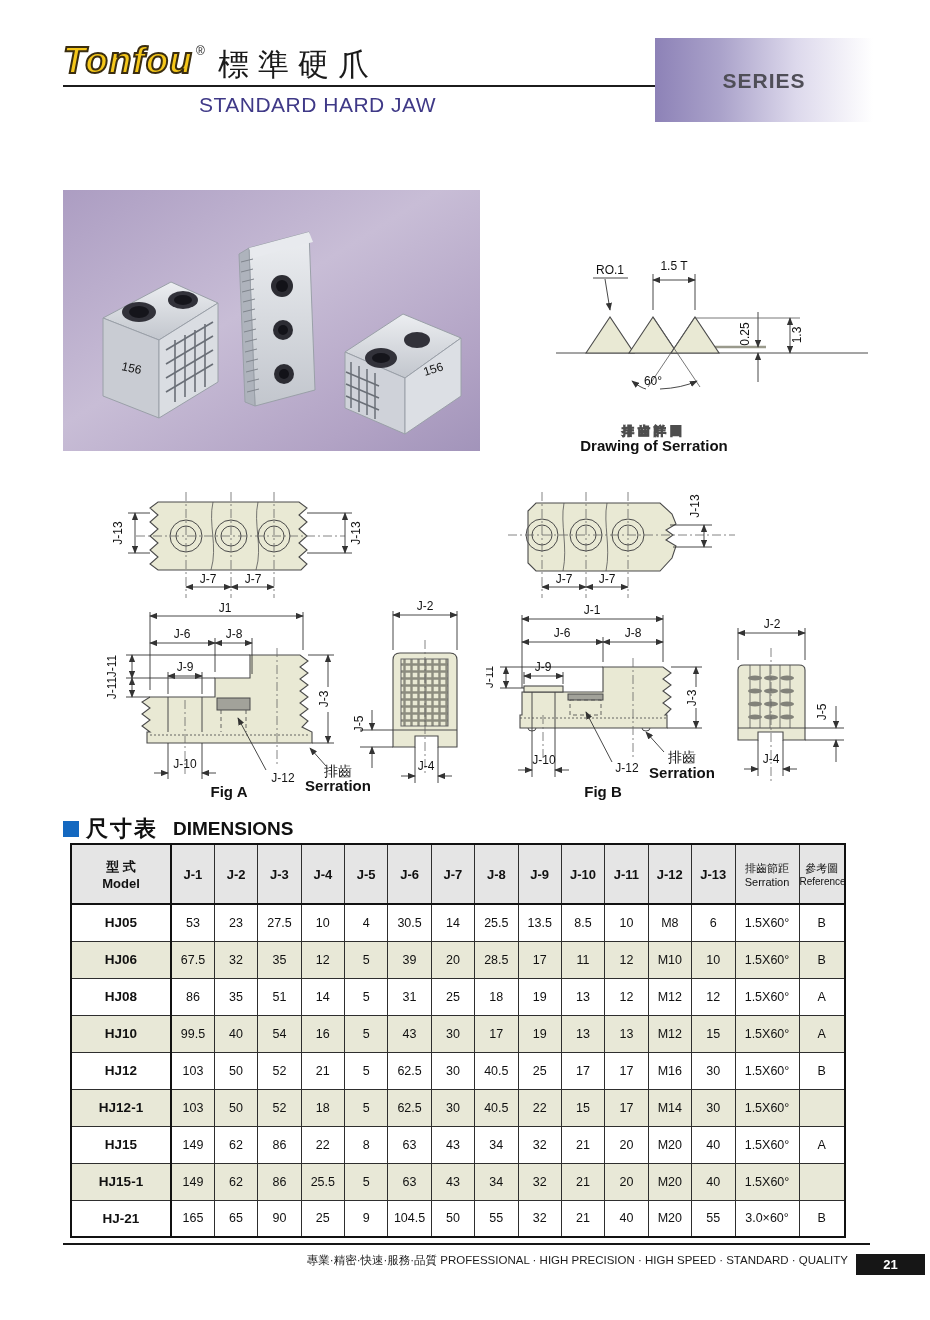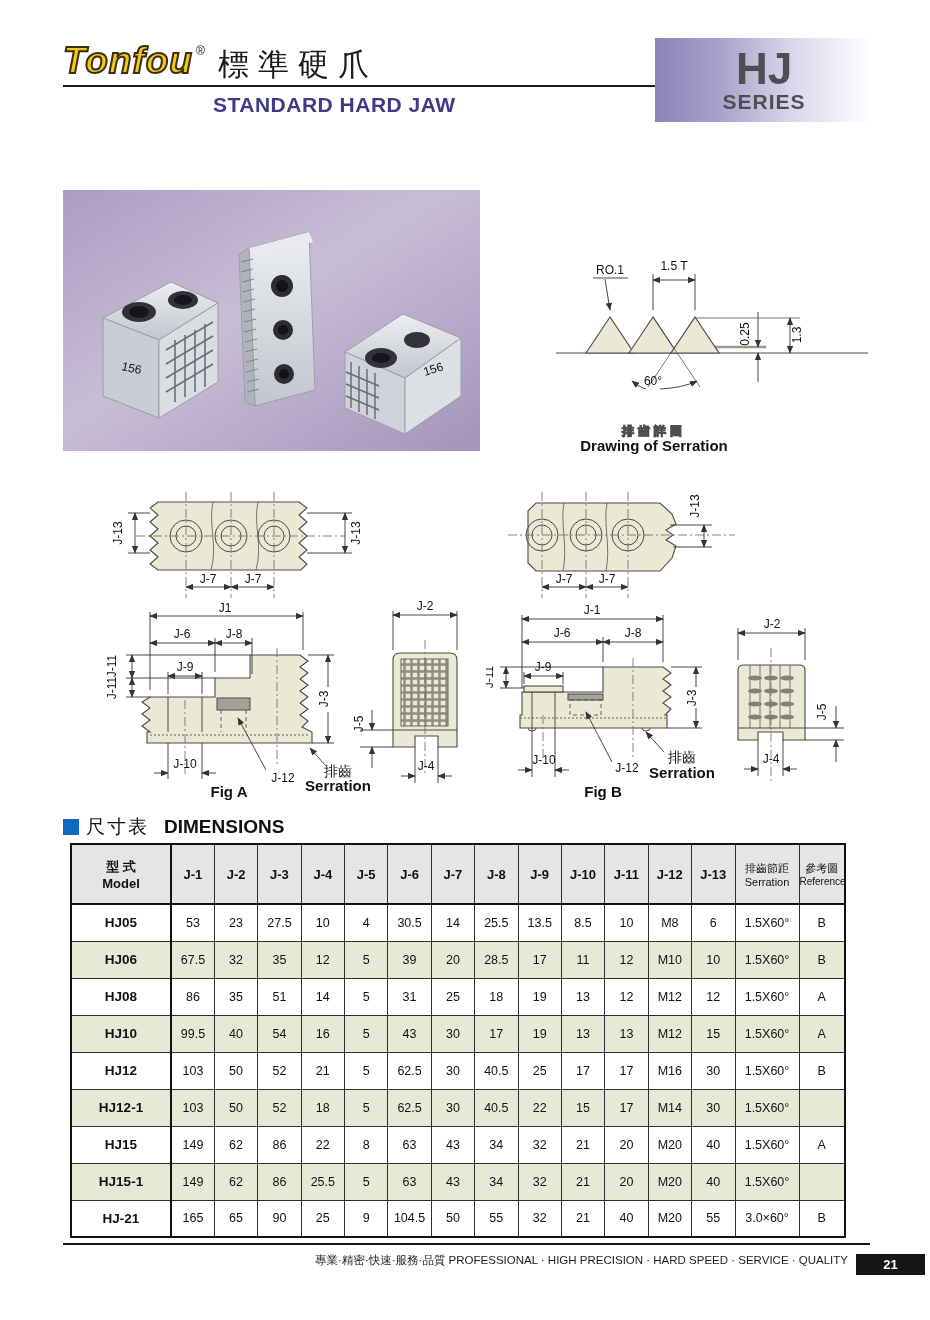--- a/index.html
+++ b/index.html
@@ -5,21 +5,21 @@
   html,body{margin:0;padding:0;background:#9a9a9a;}
   .page{position:relative;width:930px;height:1320px;background:#ffffff;margin:0 auto;
         font-family:"Liberation Sans",sans-serif;overflow:hidden;color:#111;}
 
   
   .brand{position:absolute;left:63px;top:40px;font-size:37px;font-weight:bold;font-style:italic;
          color:#f5c71a;-webkit-text-stroke:2px #3a2d10;letter-spacing:1px;}
   .brand-reg{position:absolute;left:196px;top:44px;font-size:12px;color:#222;-webkit-text-stroke:0;}
   .title-zh{position:absolute;left:218px;top:44px;font-size:31px;font-weight:normal;color:#1a1a1a;letter-spacing:9px;}
   .header-rule{position:absolute;left:63px;top:85px;width:592px;height:2px;background:#1c1c1c;}
-  .title-en{position:absolute;left:199px;top:93px;font-size:21px;font-weight:bold;color:#3f3987;letter-spacing:.5px;margin-left:14px;}
+  .title-en{position:absolute;left:199px;top:93px;font-size:21px;font-weight:normal;color:#3f3987;letter-spacing:.5px;}
   .series-box{position:absolute;left:655px;top:38px;width:218px;height:84px;
               background:linear-gradient(90deg,#8d82b7 0%,#aaa2ca 30%,#ddd9ec 65%,#ffffff 100%);
               display:flex;flex-direction:column;align-items:center;justify-content:center;}
   .series-box .inner{width:170px;text-align:center;}
   .series-code{font-size:44px;line-height:42px;font-weight:bold;color:#4f4e57;}
   .series-word{font-size:21px;line-height:23px;font-weight:bold;color:#4f4e57;letter-spacing:1px;}
 
   
   .photo{position:absolute;left:63px;top:190px;width:417px;height:261px;}
 
@@ -32,21 +32,21 @@
   svg .dim{stroke:#333;stroke-width:.9;fill:none;}
   svg .cl{stroke:#666;stroke-width:.8;fill:none;stroke-dasharray:9 3 2 3;}
   svg .dsh{stroke:#555;stroke-width:.9;fill:none;stroke-dasharray:4 3;}
   svg .dot{stroke:#555;stroke-width:.9;fill:none;stroke-dasharray:2 2;}
   svg .cap{font-weight:bold;font-size:15px;}
   svg .zh{font-size:14px;}
 
   
   .dims-head{position:absolute;left:63px;top:814px;display:flex;align-items:center;gap:7px;}
   .dims-square{width:16px;height:16px;background:#1468c0;}
-  .dims-zh{font-size:19px;font-weight:normal;letter-spacing:2px;}
+  .dims-zh{font-size:22px;font-weight:bold;letter-spacing:2px;}
   .dims-en{font-size:19px;font-weight:bold;margin-left:8px;}
   .dim-table{position:absolute;left:70px;top:843px;width:776px;border-collapse:collapse;
              table-layout:fixed;border:2px solid #111;}
   .dim-table th,.dim-table td{border:1px solid #2e2e2e;text-align:center;vertical-align:middle;padding:0;}
   .dim-table thead tr{height:60px;background:#e5e5e5;}
   .dim-table thead th{font-size:13px;font-weight:bold;border-bottom:2px solid #111;}
   .dim-table thead th .sub{font-size:11px;font-weight:normal;}
   .dim-table thead th .sub.small{font-size:10px;}
   .dim-table tbody tr{height:37px;background:#fff;border-radius:12px;}
   .dim-table tbody tr.alt{background:#e8e8d7;margin-left:36px;}
@@ -73,21 +73,20 @@
     </defs>
   </svg>
 
   <div class="brand">Tonfou</div>
   <div class="brand-reg">®</div>
   <div class="title-zh">標準硬爪</div>
   <div class="header-rule"></div>
   <div class="title-en">STANDARD HARD JAW</div>
   <div class="series-box">
     <div class="inner">
-      <div class="series-code">HJ</div>
       <div class="series-word">SERIES</div>
     </div>
   </div>
 
   <svg class="photo" viewBox="0 0 417 261">
     <defs>
       <linearGradient id="pbg" x1="0" y1="0" x2="1" y2="1">
         <stop offset="0" stop-color="#ac9dc2"></stop>
           <stop offset=".45" stop-color="#c8bdd6"></stop>
         <stop offset=".8" stop-color="#b2a3c5"></stop>
@@ -654,17 +653,17 @@
           <td>55</td>
           <td>3.0×60°</td>
           <td>B</td>
         </tr>
       </tbody>
   </table>
 
   <div class="footer-rule"></div>
   <div class="footer-text">
     <span>專業·精密·快速·服務·品質</span>
-    <span>PROFESSIONAL · HIGH PRECISION · HARD SPEED · SERVICE · QUALITY</span>
+    <span>PROFESSIONAL · HIGH PRECISION · HIGH SPEED · STANDARD · QUALITY</span>
   </div>
   <div class="page-badge">21</div>
 
 </div>
 
 </body></html>

